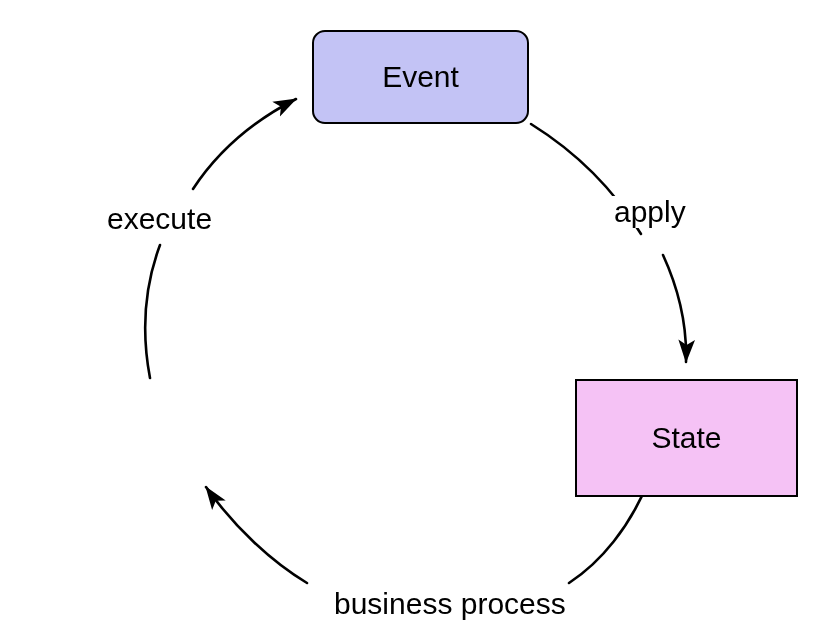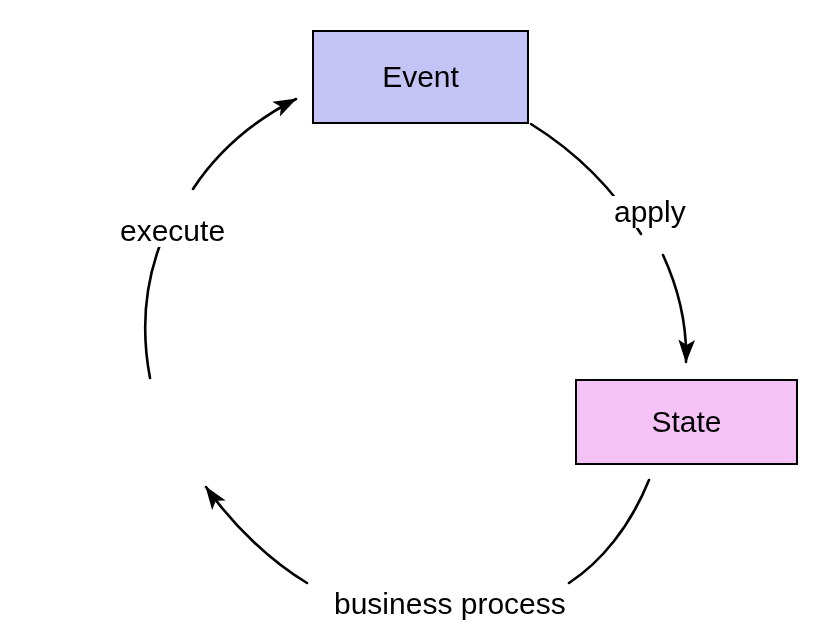--- a/index.html
+++ b/index.html
@@ -52,37 +52,37 @@
     white-space: nowrap;
     background: #ffffff;
     padding: 1px 6px;
     text-align: center;
   }
   #node-event {
     left: 312px;
     top: 30px;
     width: 217px;
     height: 94px;
+    border-radius: 13px;
   }
   #node-command {
     left: 41px;
     top: 379px;
     width: 224px;
     height: 100px;
   }
   #node-state {
     left: 575px;
     top: 379px;
     width: 223px;
-    height: 86px;
+    height: 118px;
   }
   #label-execute {
-    left: 114px;
+    left: 101px;
     top: 203px;
-    margin-top: 12px;
   }
   #label-apply {
     left: 608px;
     top: 196px;
   }
   #label-business-process {
     left: 328px;
     top: 588px;
   }
 </style>

